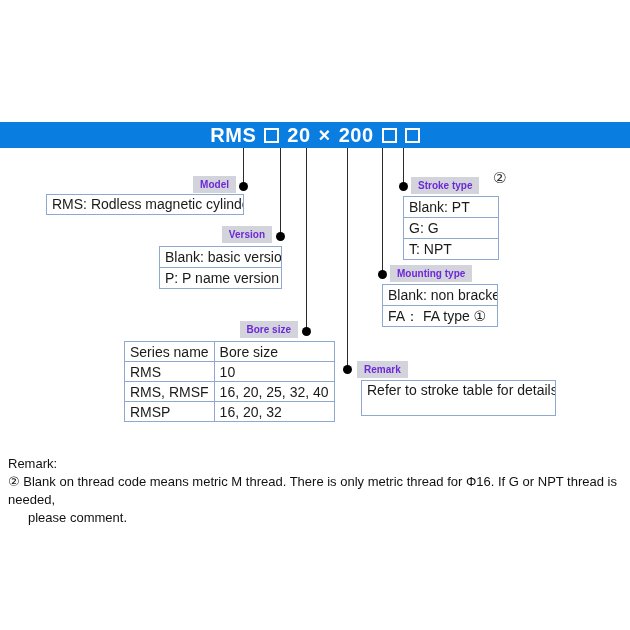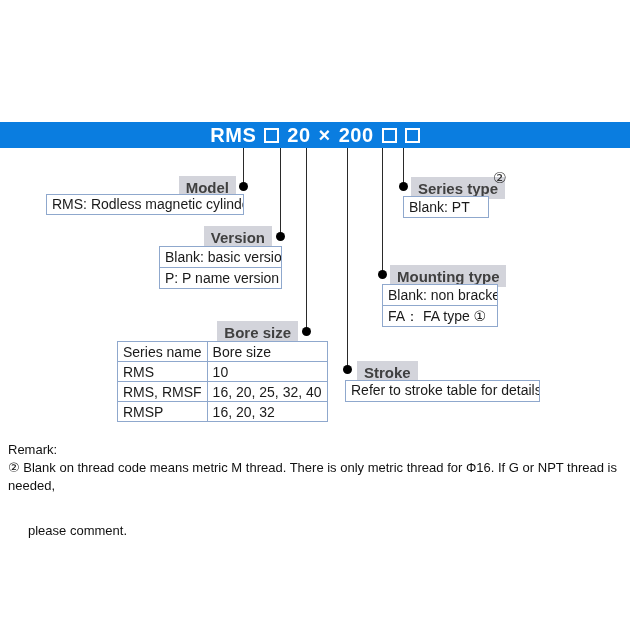--- a/index.html
+++ b/index.html
@@ -49,25 +49,25 @@
     width: 9px; height: 9px;
     background: #000000;
     border-radius: 50%;
   }
 
   
   .callout-label {
     position: absolute;
     background: #d3d4db;
     font-weight: bold;
-    font-size: 15px;
+    font-size: 10px;
     line-height: 1;
     padding: 4px 7px 3px 7px;
     white-space: nowrap;
-    color: #404040;
+    color: #6d28d9;
   }
   .sup-mark {
     position: absolute;
     font-size: 15px;
     color: #333333;
     line-height: 1;
   }
 
   
   .info-box {
@@ -91,41 +91,42 @@
     white-space: nowrap;
     overflow: hidden;
   }
   .row-stack .row:first-child { margin-top: 0; }
 
   
   table.bore-table {
     position: absolute;
     border-collapse: collapse;
     font-size: 14px;
+    margin-left: 7px;
   }
   table.bore-table td {
     border: 1px solid #8fa8cd;
     padding: 0 5px;
     height: 20px;
     white-space: nowrap;
     background: #ffffff;
   }
   table.bore-table td.c1 { width: 80px; }
   table.bore-table td.c2 { width: 108px; }
 
   
   .remark {
     position: absolute;
-    left: 8px; top: 441px;
+    left: 8px; top: 455px;
     width: 615px;
     font-size: 13px;
     line-height: 18px;
     color: #111111;
   }
-  .remark .indent { padding-left: 20px; margin-top: 27px; }
+  .remark .indent { padding-left: 20px; }
 </style>
 </head>
 <body>
 
 <div id="stage">
 
   <div class="code-bar">
     <span class="code-text">RMS</span>
     <span class="code-box"></span>
     <span class="code-text">20</span>
@@ -173,33 +174,35 @@
       <td class="c1">RMS, RMSF</td>
       <td class="c2">16, 20, 25, 32, 40</td>
     </tr>
     <tr>
       <td class="c1">RMSP</td>
       <td class="c2">16, 20, 32</td>
     </tr>
   </tbody>
     </table>
 
-  <div class="callout-label" style="left:357px; top:361px;">Stroke</div>
-  <div class="info-box" style="left:345px; top:380px; width:195px; height:22px;">Refer to stroke table for details</div>
+  <div class="callout-label" style="left:357px; top:361px;">Remark</div>
+  <div class="info-box" style="left:361px; top:380px; width:195px; height:36px;">Refer to stroke table for details</div>
 
   <div class="callout-label" style="left:390px; top:265px;">Mounting type</div>
   <div class="row-stack" style="left:382px; top:284px; width:116px;">
     <div class="row">Blank: non bracket</div>
     <div class="row">FA： FA type ①</div>
   </div>
 
-  <div class="callout-label" style="left:411px; top:177px;">Series type</div>
+  <div class="callout-label" style="left:411px; top:177px;">Stroke type</div>
   <div class="sup-mark" style="left:493px; top:170px;">②</div>
-  <div class="row-stack" style="left:403px; top:196px; width:86px;">
+  <div class="row-stack" style="left:403px; top:196px; width:96px;">
     <div class="row">Blank: PT</div>
+    <div class="row">G: G</div>
+    <div class="row">T: NPT</div>
   </div>
 
   <div class="remark">
     <div>Remark:</div>
     <div>② Blank on thread code means metric M thread. There is only metric thread for Φ16. If G or NPT thread is needed,</div>
     <div class="indent">please comment.</div>
   </div>
 
 </div>
 

